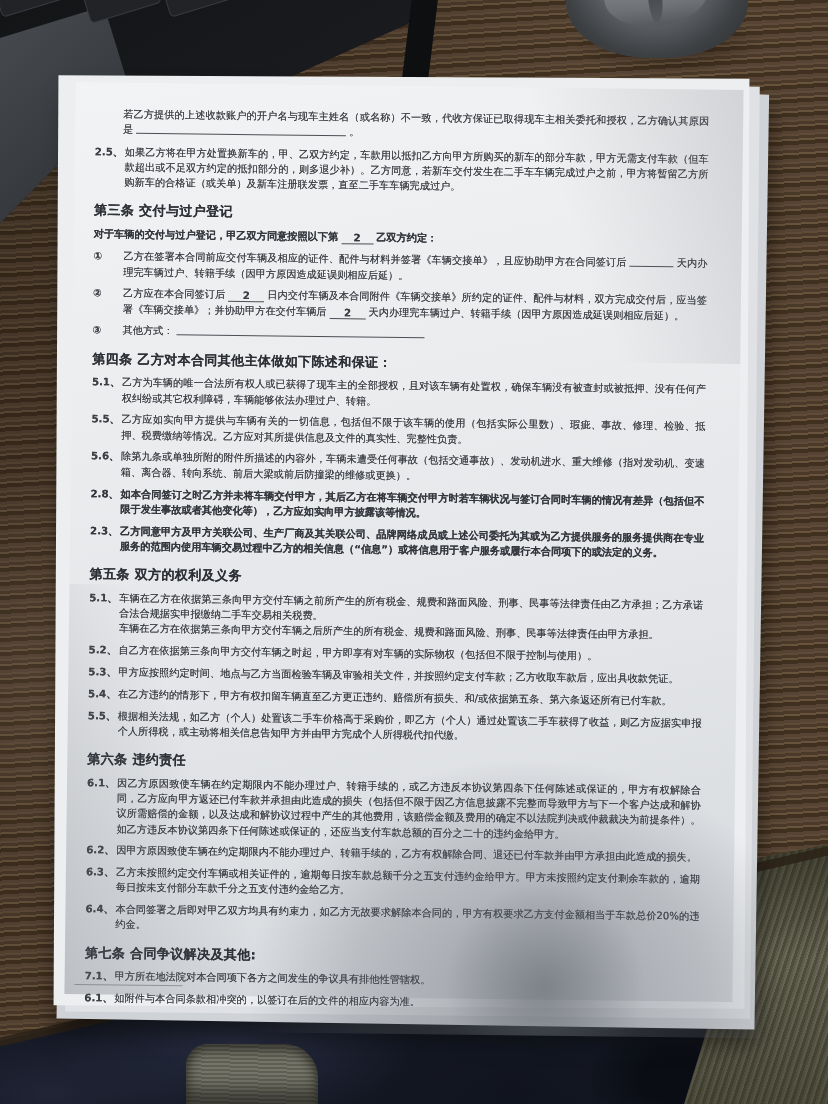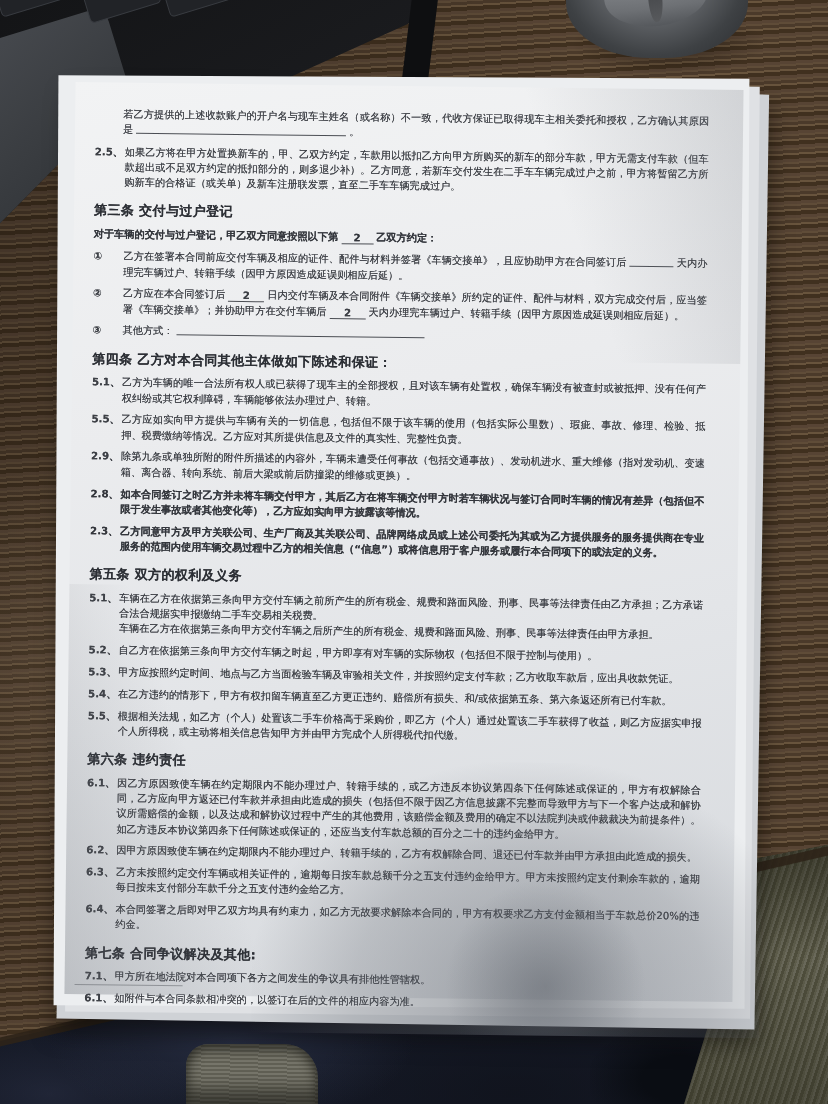--- a/index.html
+++ b/index.html
@@ -154,21 +154,21 @@
           <div class="sec-heading">第四条 乙方对本合同其他主体做如下陈述和保证：</div>
           <div class="clause">
             <span class="clause-no">5.1、</span>
             <span class="clause-text"><span>乙方为车辆的唯一合法所有权人或已获得了现车主的全部授权，且对该车辆有处置权，确保车辆没有被查封或被抵押、没有任何产权纠纷或其它权利障碍，车辆能够依法办理过户、转籍。</span></span>
           </div>
           <div class="clause">
             <span class="clause-no">5.5、</span>
             <span class="clause-text"><span>乙方应如实向甲方提供与车辆有关的一切信息，包括但不限于该车辆的使用（包括实际公里数）、瑕疵、事故、修理、检验、抵押、税费缴纳等情况。乙方应对其所提供信息及文件的真实性、完整性负责。</span></span>
           </div>
           <div class="clause">
-            <span class="clause-no">2.9、</span>
+            <span class="clause-no">5.6、</span>
             <span class="clause-text"><span>除第九条或单独所附的附件所描述的内容外，车辆未遭受任何事故（包括交通事故）、发动机进水、重大维修（指对发动机、变速箱、离合器、转向系统、前后大梁或前后防撞梁的维修或更换）。</span></span>
           </div>
           <div class="clause bold">
             <span class="clause-no">2.8、</span>
             <span class="clause-text"><span>如本合同签订之时乙方并未将车辆交付甲方，其后乙方在将车辆交付甲方时若车辆状况与签订合同时车辆的情况有差异（包括但不限于发生事故或者其他变化等），乙方应如实向甲方披露该等情况。</span></span>
           </div>
           <div class="clause bold">
             <span class="clause-no">2.3、</span>
             <span class="clause-text"><span>乙方同意甲方及甲方关联公司、生产厂商及其关联公司、品牌网络成员或上述公司委托为其或为乙方提供服务的服务提供商在专业服务的范围内使用车辆交易过程中乙方的相关信息（“信息”）或将信息用于客户服务或履行本合同项下的或法定的义务。</span></span>
           </div>

